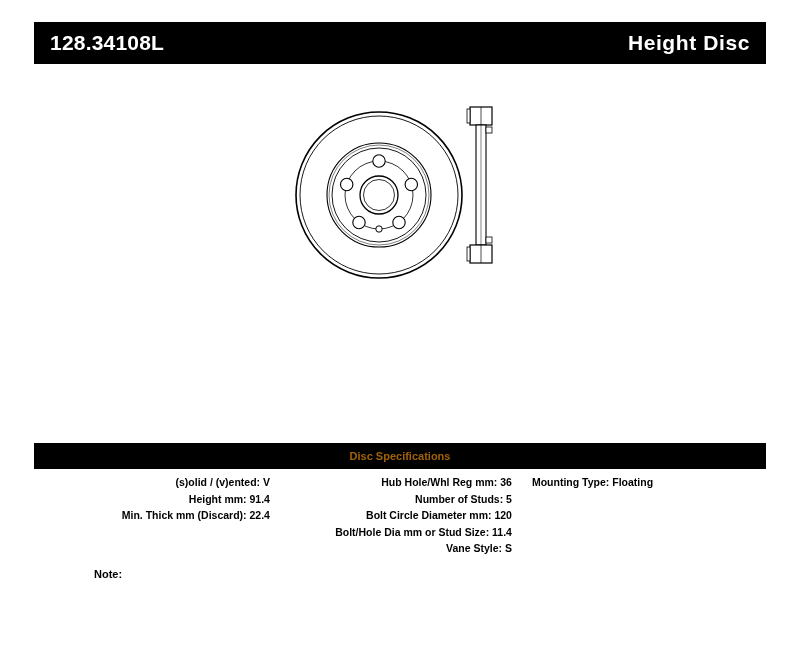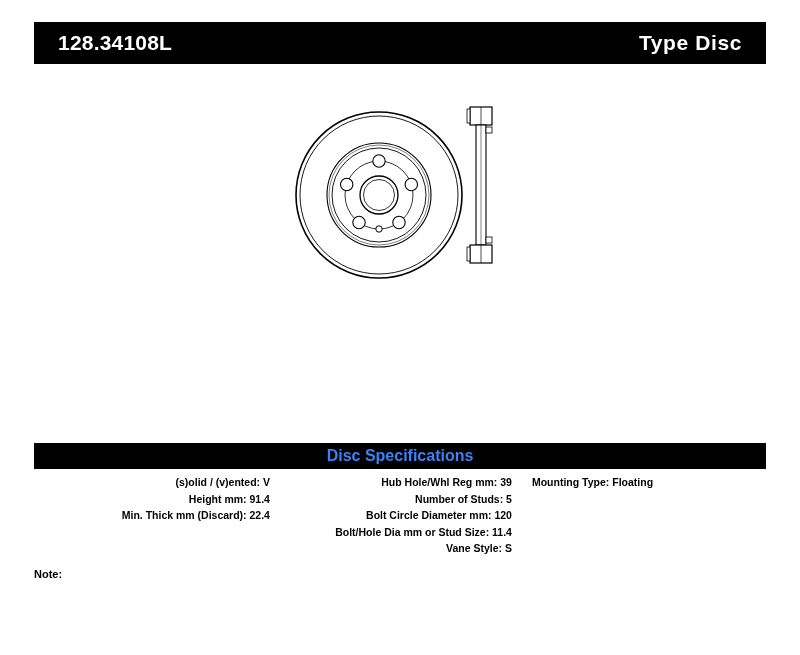--- a/index.html
+++ b/index.html
@@ -21,21 +21,21 @@
     position: absolute;
     left: 34px;
     top: 22px;
     width: 732px;
     height: 42px;
     background: #000000;
     display: flex;
     align-items: center;
     justify-content: space-between;
     box-sizing: border-box;
-    padding: 0 24px;
+    padding: 0 16px;
   }
   .part-number {
     color: #ffffff;
     font-size: 21px;
     font-weight: bold;
     letter-spacing: 0.2px;
     white-space: nowrap;
   }
   .header-title {
     color: #ffffff;
@@ -70,22 +70,22 @@
     left: 34px;
     top: 443px;
     width: 732px;
     height: 26px;
     background: #000000;
     display: flex;
     align-items: center;
     justify-content: center;
   }
   .specs-bar .specs-title {
-    color: #3b82f6;
-    font-size: 16px;
+    color: #a16207;
+    font-size: 11px;
     font-weight: bold;
   }
 
   
   .specs-body {
     position: absolute;
     left: 34px;
     top: 474px;
     width: 732px;
     font-size: 10.5px;
@@ -121,32 +121,33 @@
   
   .note-row {
     position: absolute;
     left: 34px;
     top: 568px;
     width: 732px;
     font-size: 11px;
     font-weight: bold;
   }
   .note-label {
+    margin-left: 60px;
   }
   .note-value {
     margin-left: 6px;
     font-weight: normal;
   }
 </style>
 </head>
 <body>
 
 <div class="header-bar">
   <div class="part-number">128.34108L</div>
-  <div class="header-title">Type Disc</div>
+  <div class="header-title">Height Disc</div>
 </div>
 
 <div class="drawing-area">
 
   <div class="rotor-face">
     <svg width="180" height="180" viewBox="0 0 180 180" xmlns="http://www.w3.org/2000/svg">
 
       <circle cx="90" cy="90" r="83" fill="#ffffff" stroke="#000000" stroke-width="1.6"></circle>
       <circle cx="90" cy="90" r="79" fill="#ffffff" stroke="#000000" stroke-width="0.9"></circle>
 
@@ -198,21 +199,21 @@
 </div>
 
 <div class="specs-body">
   <div class="specs-cols">
     <div class="col-left">
       <div class="spec-line">(s)olid / (v)ented: V</div>
       <div class="spec-line">Height mm: 91.4</div>
       <div class="spec-line">Min. Thick mm (Discard): 22.4</div>
     </div>
     <div class="col-mid">
-      <div class="spec-line">Hub Hole/Whl Reg mm: 39</div>
+      <div class="spec-line">Hub Hole/Whl Reg mm: 36</div>
       <div class="spec-line">Number of Studs: 5</div>
       <div class="spec-line">Bolt Circle Diameter mm: 120</div>
       <div class="spec-line">Bolt/Hole Dia mm or Stud Size: 11.4</div>
       <div class="spec-line">Vane Style: S</div>
     </div>
     <div class="col-right">
       <div class="spec-line">Mounting Type: Floating</div>
     </div>
   </div>
 </div>

